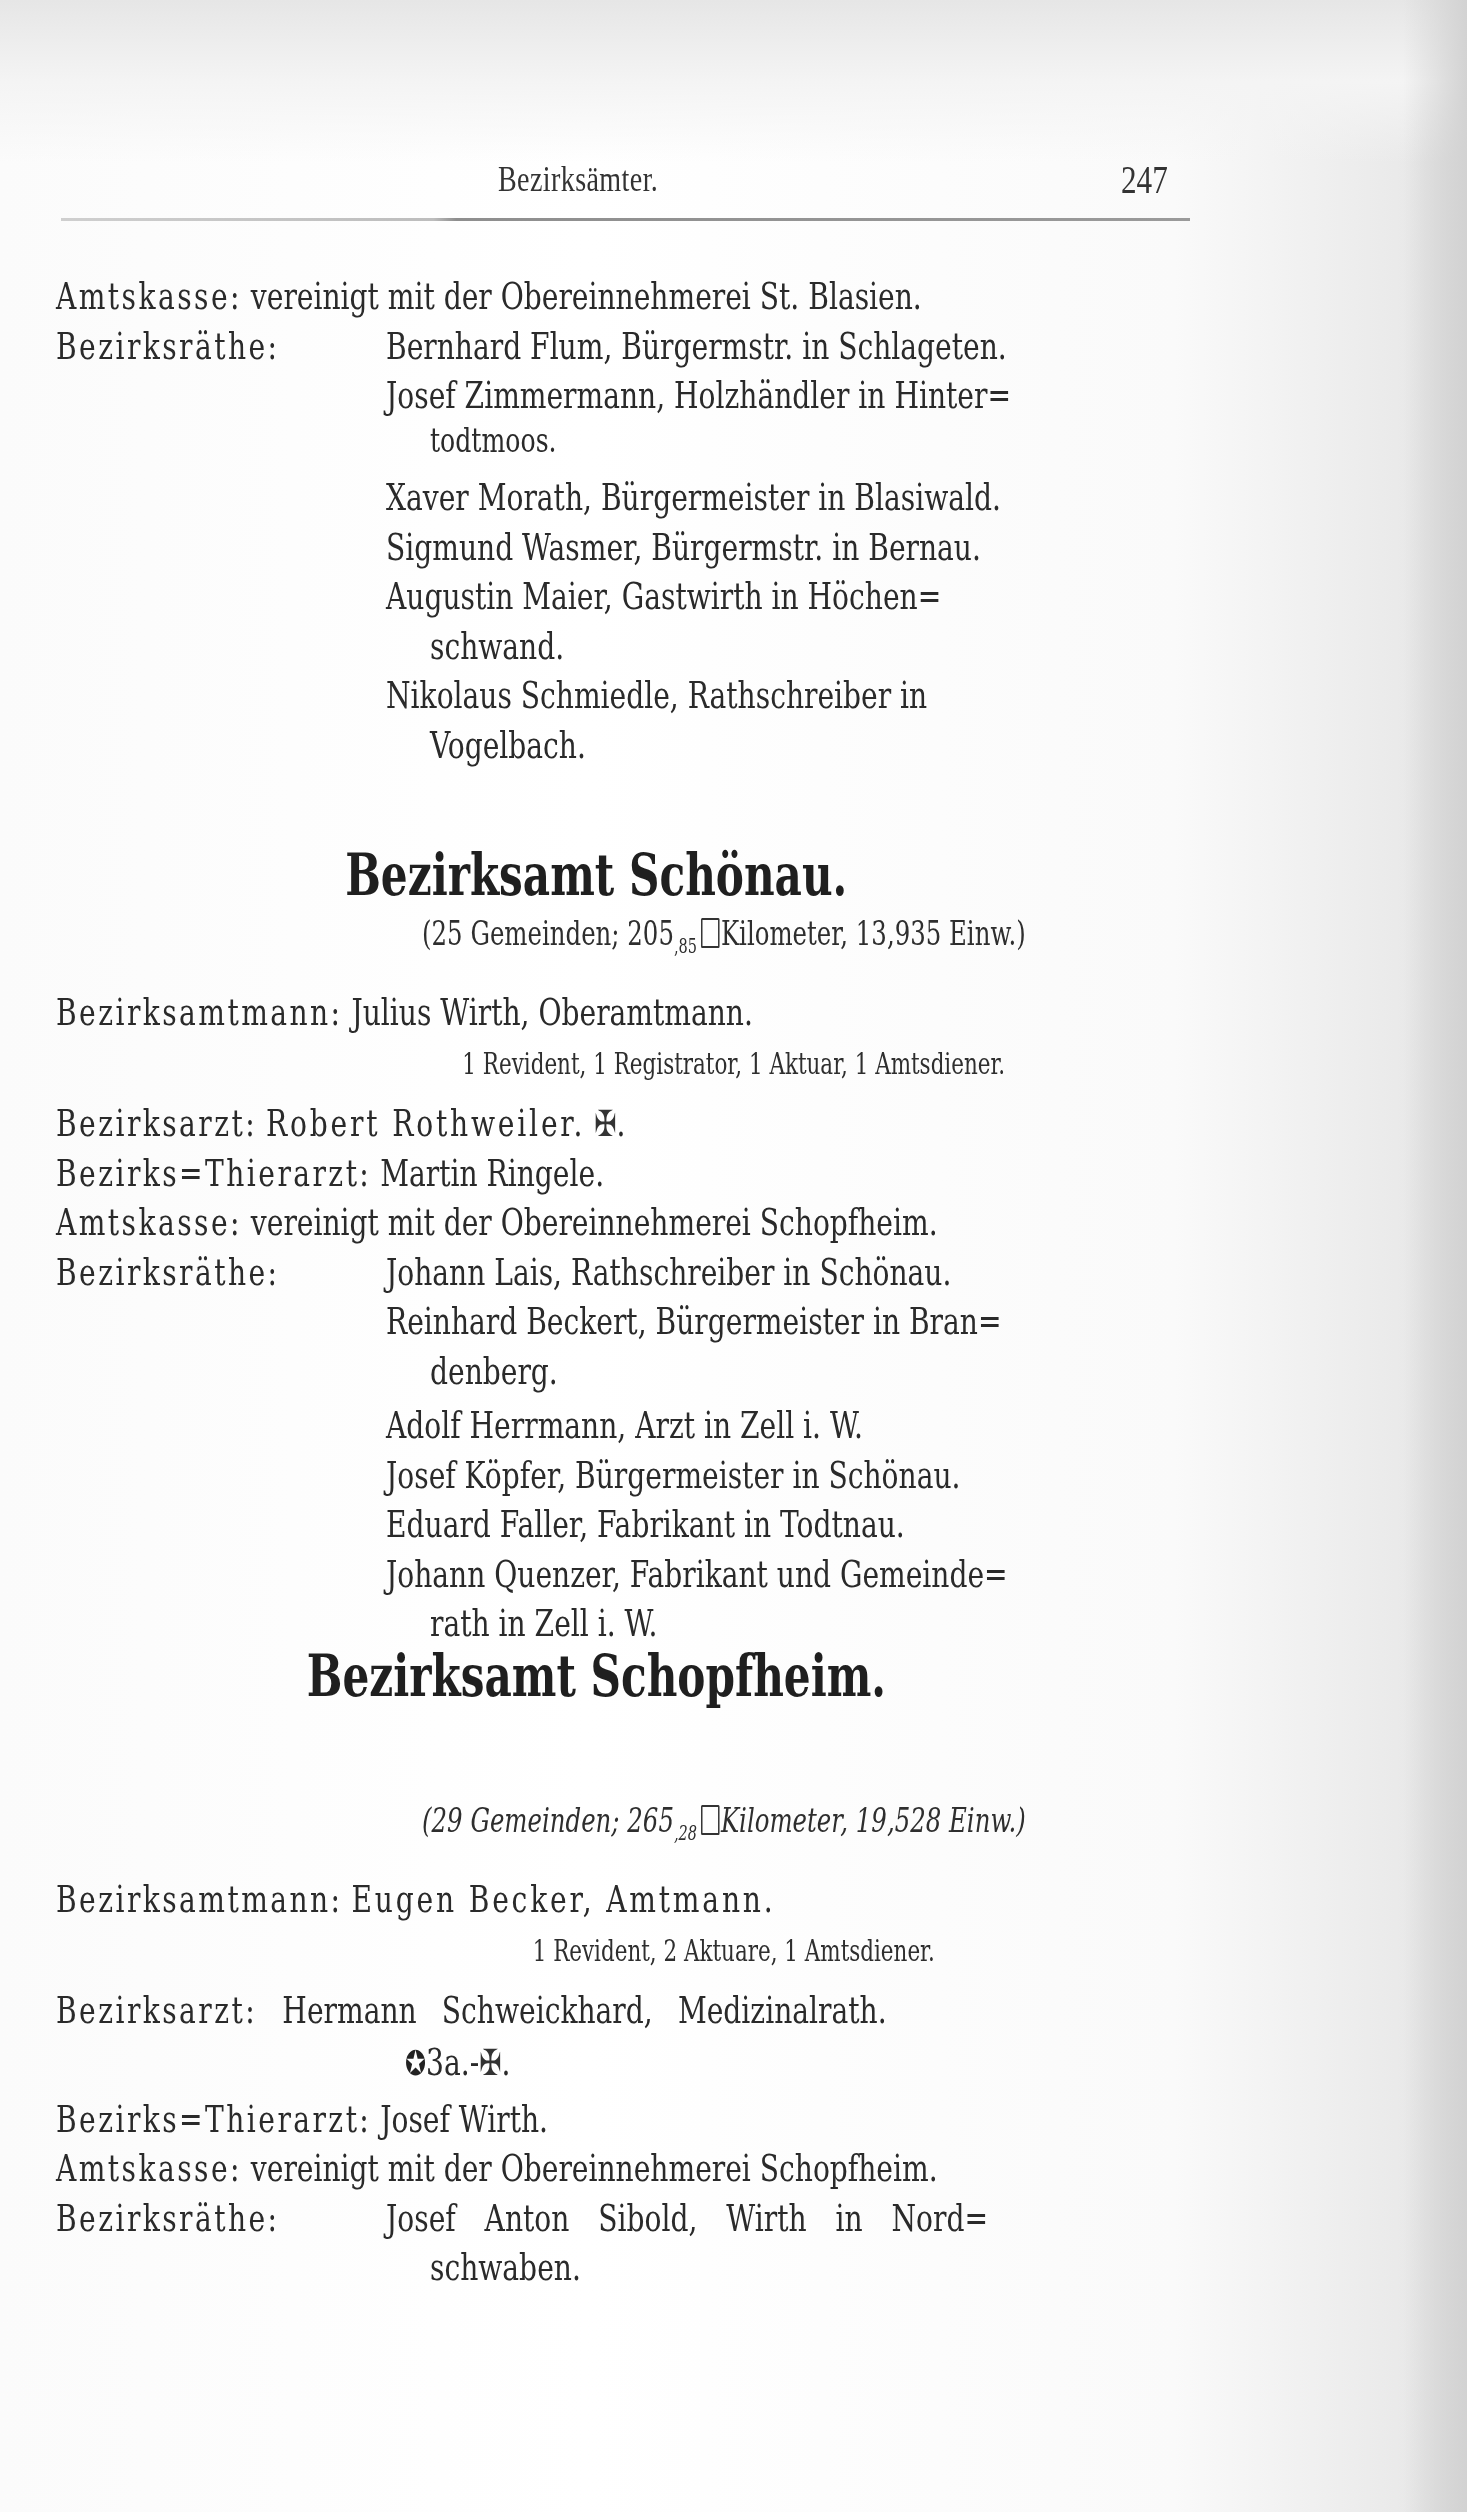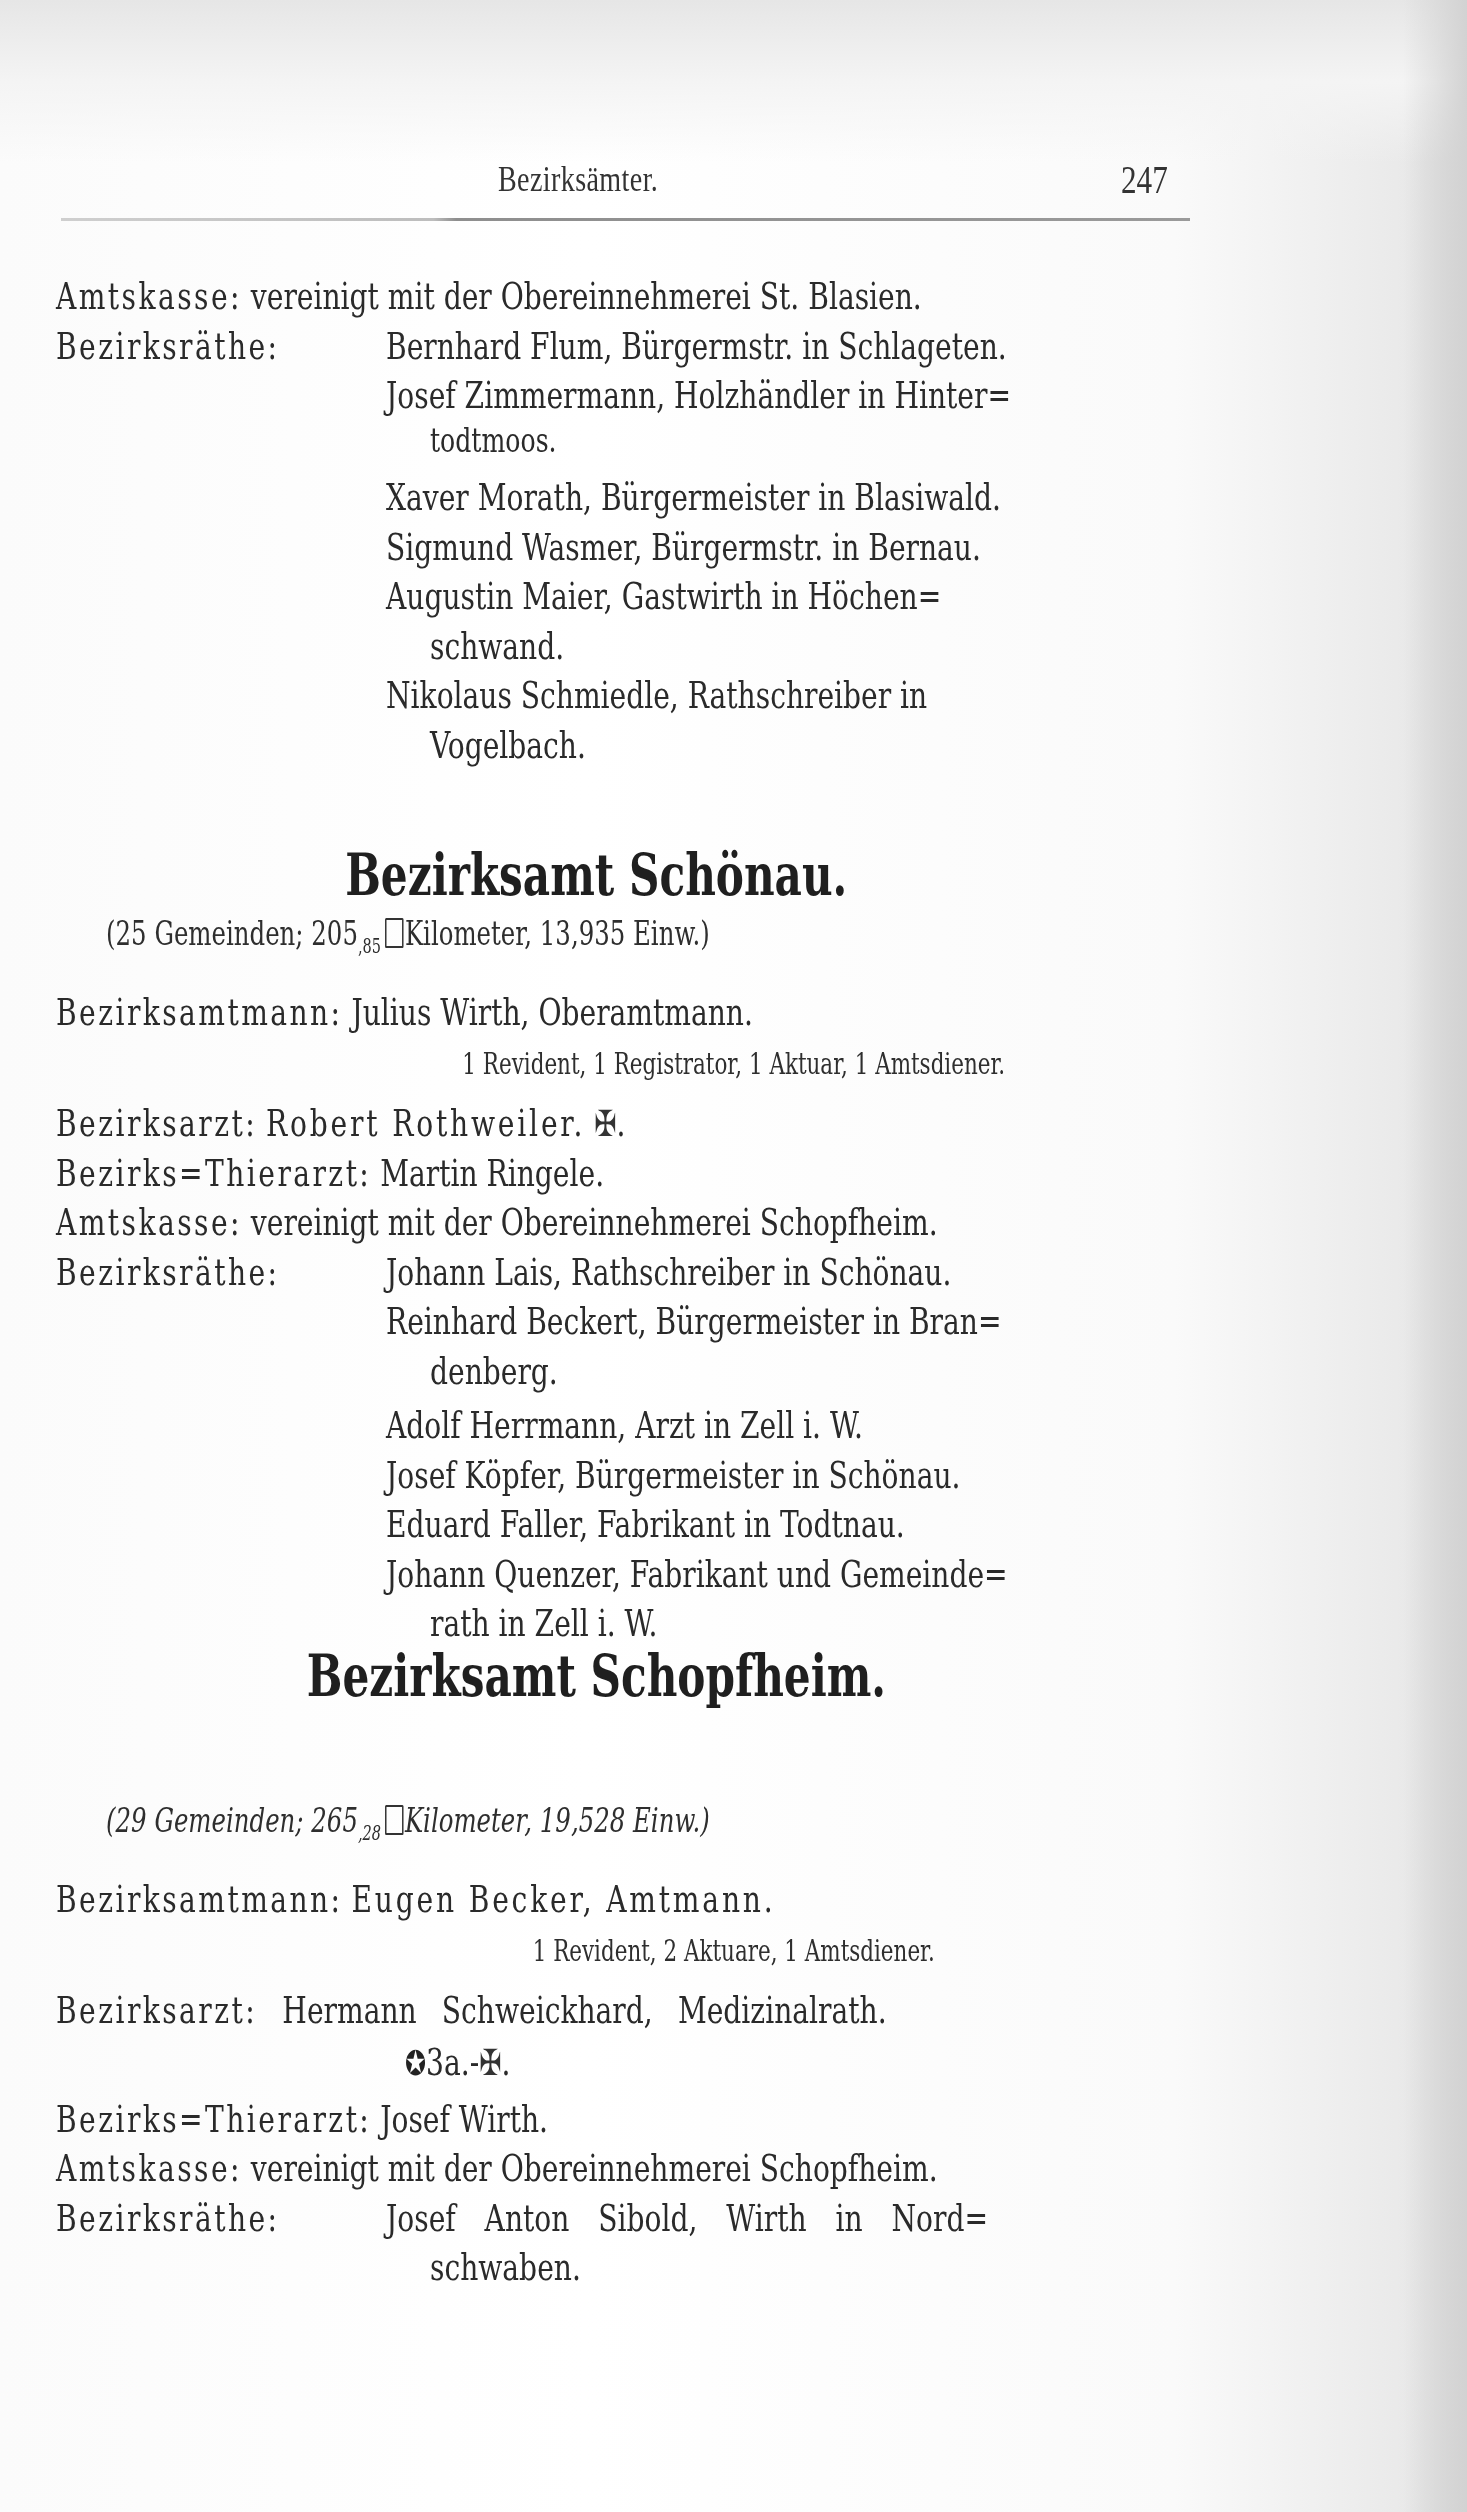--- a/index.html
+++ b/index.html
@@ -47,21 +47,21 @@
   }
   .narrow { transform: scaleX(0.74); }
   .label { letter-spacing: 3.3px; }
   .spaced { letter-spacing: 3.8px; }
   .section-title {
     position: absolute; width: 1192px; left: 0; text-align: center;
     font-size: 57px; font-weight: bold; color: #1f1f1f; white-space: nowrap;
   }
   .section-title span { display: inline-block; transform: scaleX(0.74); }
   .section-sub {
-    position: absolute; width: 1448px; left: 0; 
+    position: absolute; width: 1448px; left: 0; text-align: center;
     font-size: 33px; color: #2e2e2e; white-space: nowrap;
   }
   .section-sub .inner { display: inline-block; transform: scaleX(0.74); }
   .staff {
     position: absolute; width: 1468px; left: 0; text-align: center;
     font-size: 29px; color: #2e2e2e; white-space: nowrap;
   }
   .staff .inner { display: inline-block; transform: scaleX(0.74); }
   .sub { font-size: 19.6px; vertical-align: -7.6px; }
   .sqkm {

